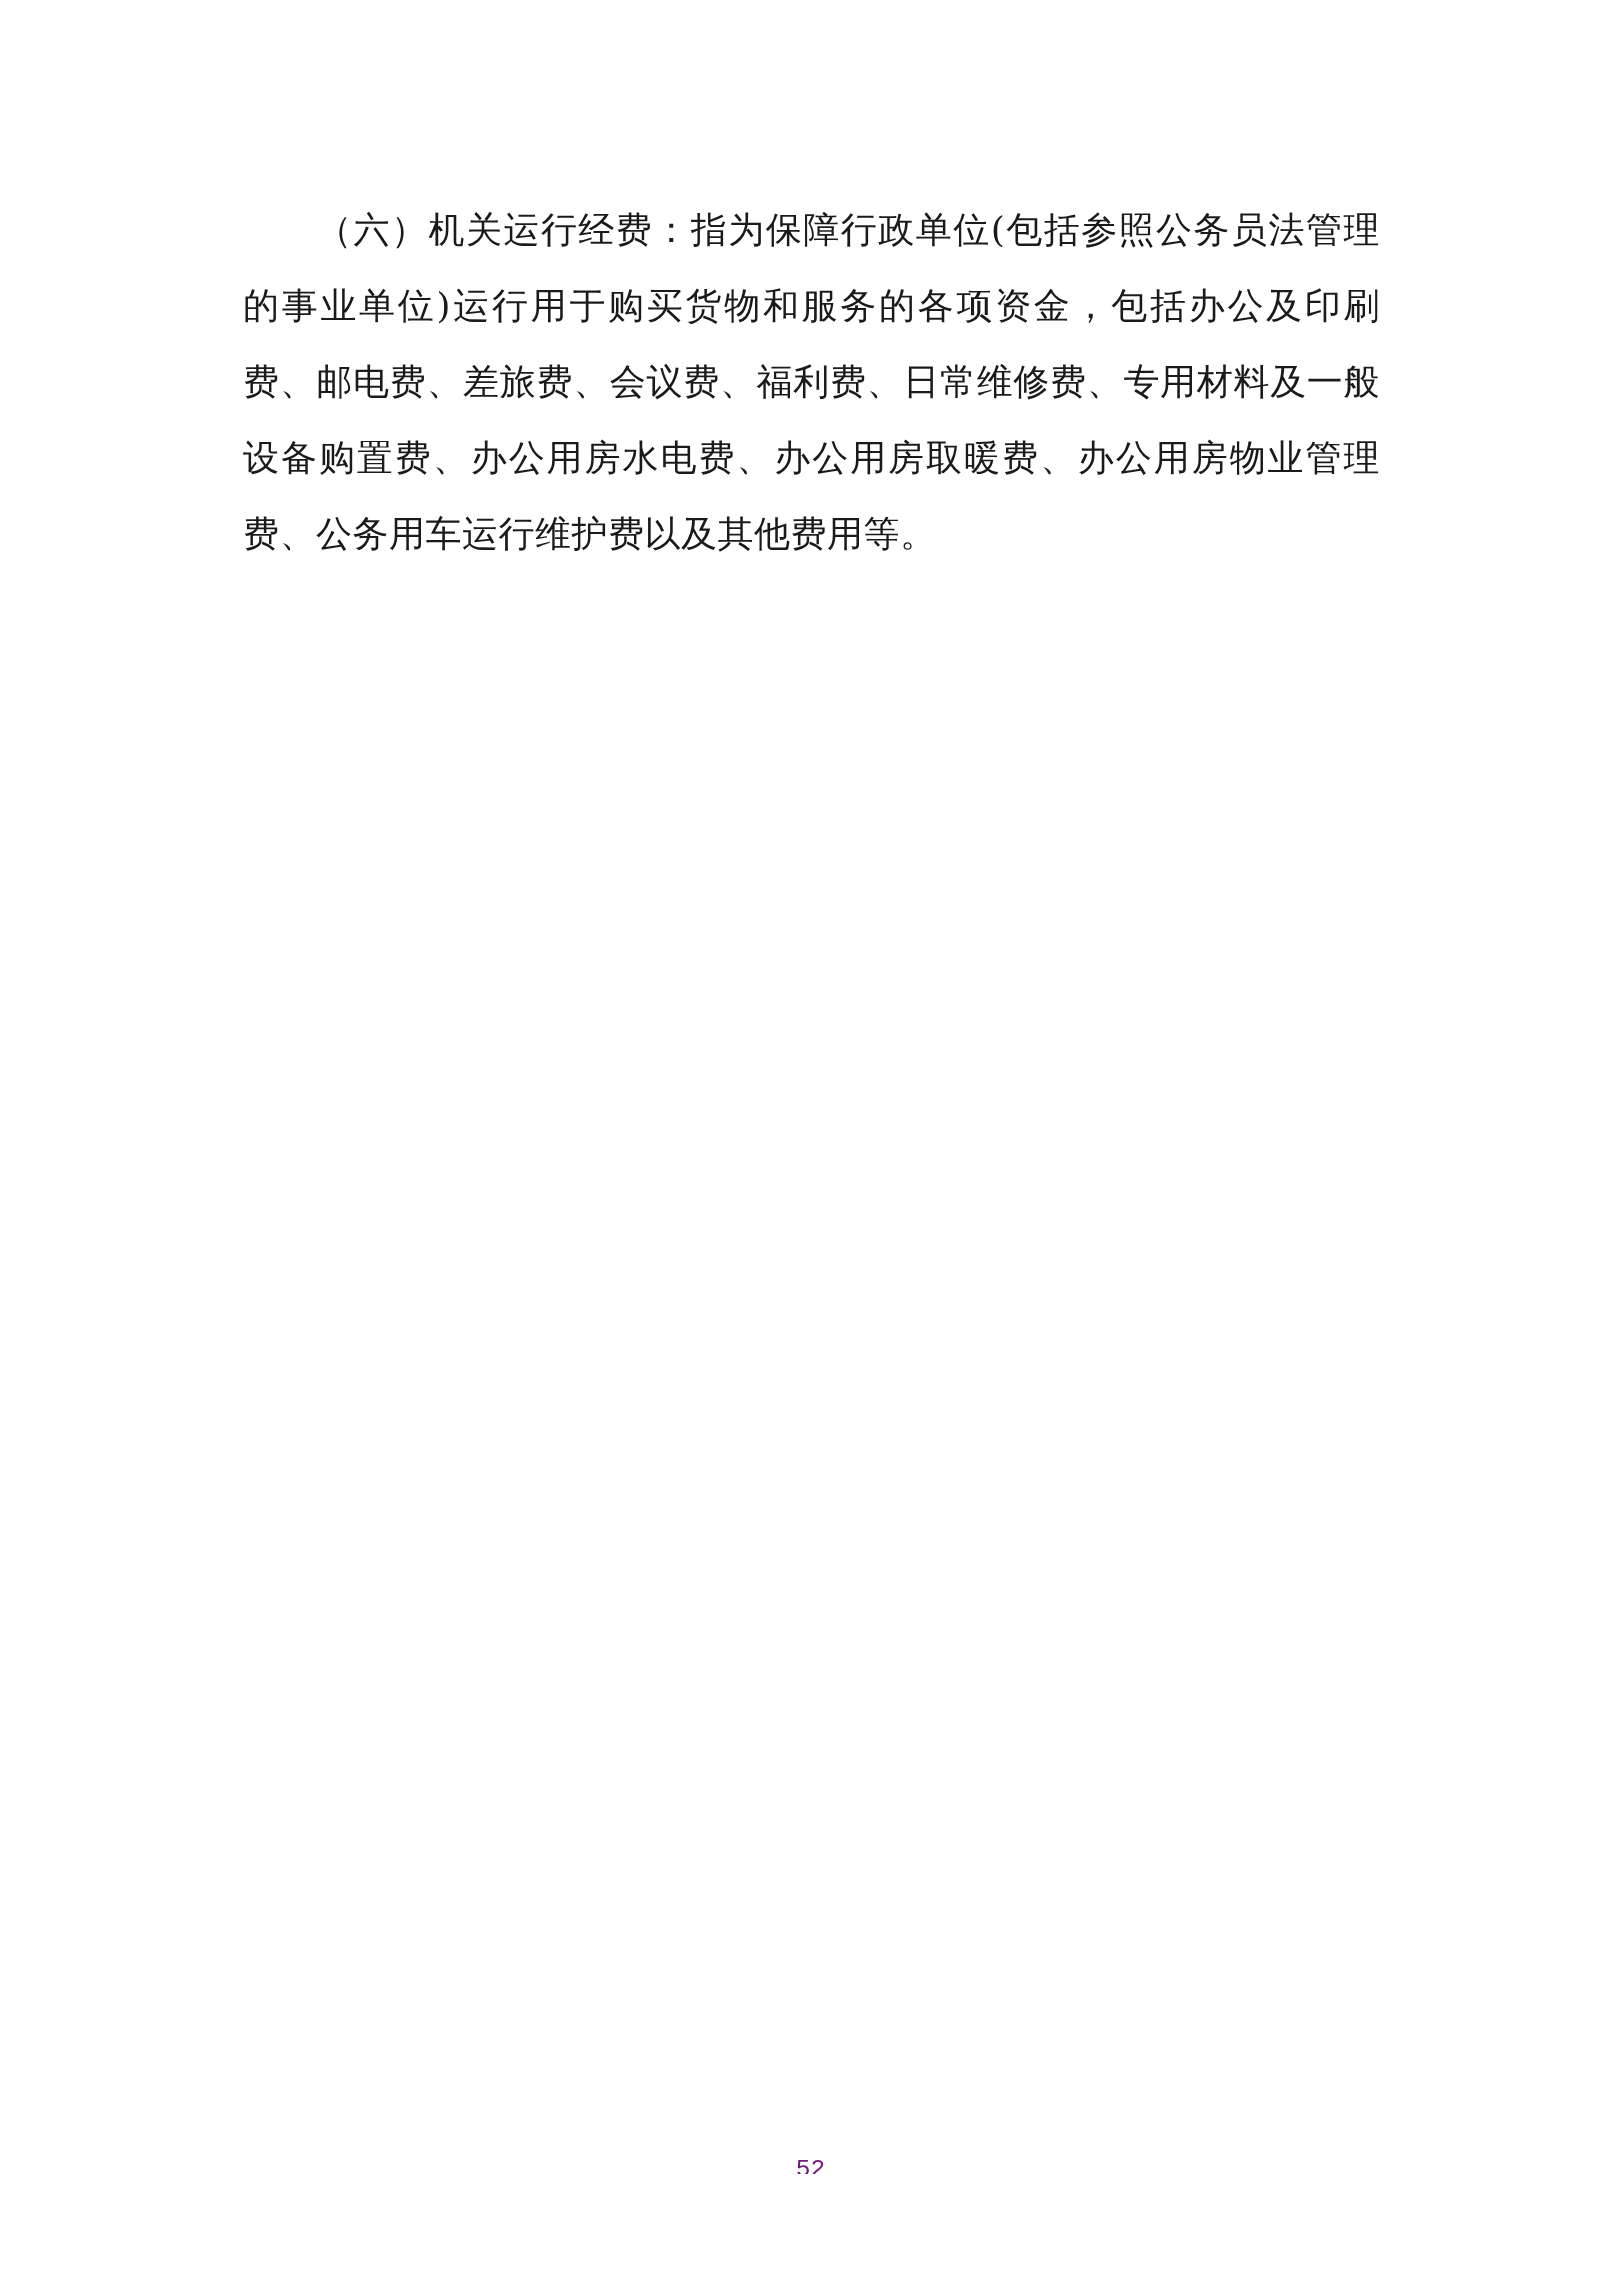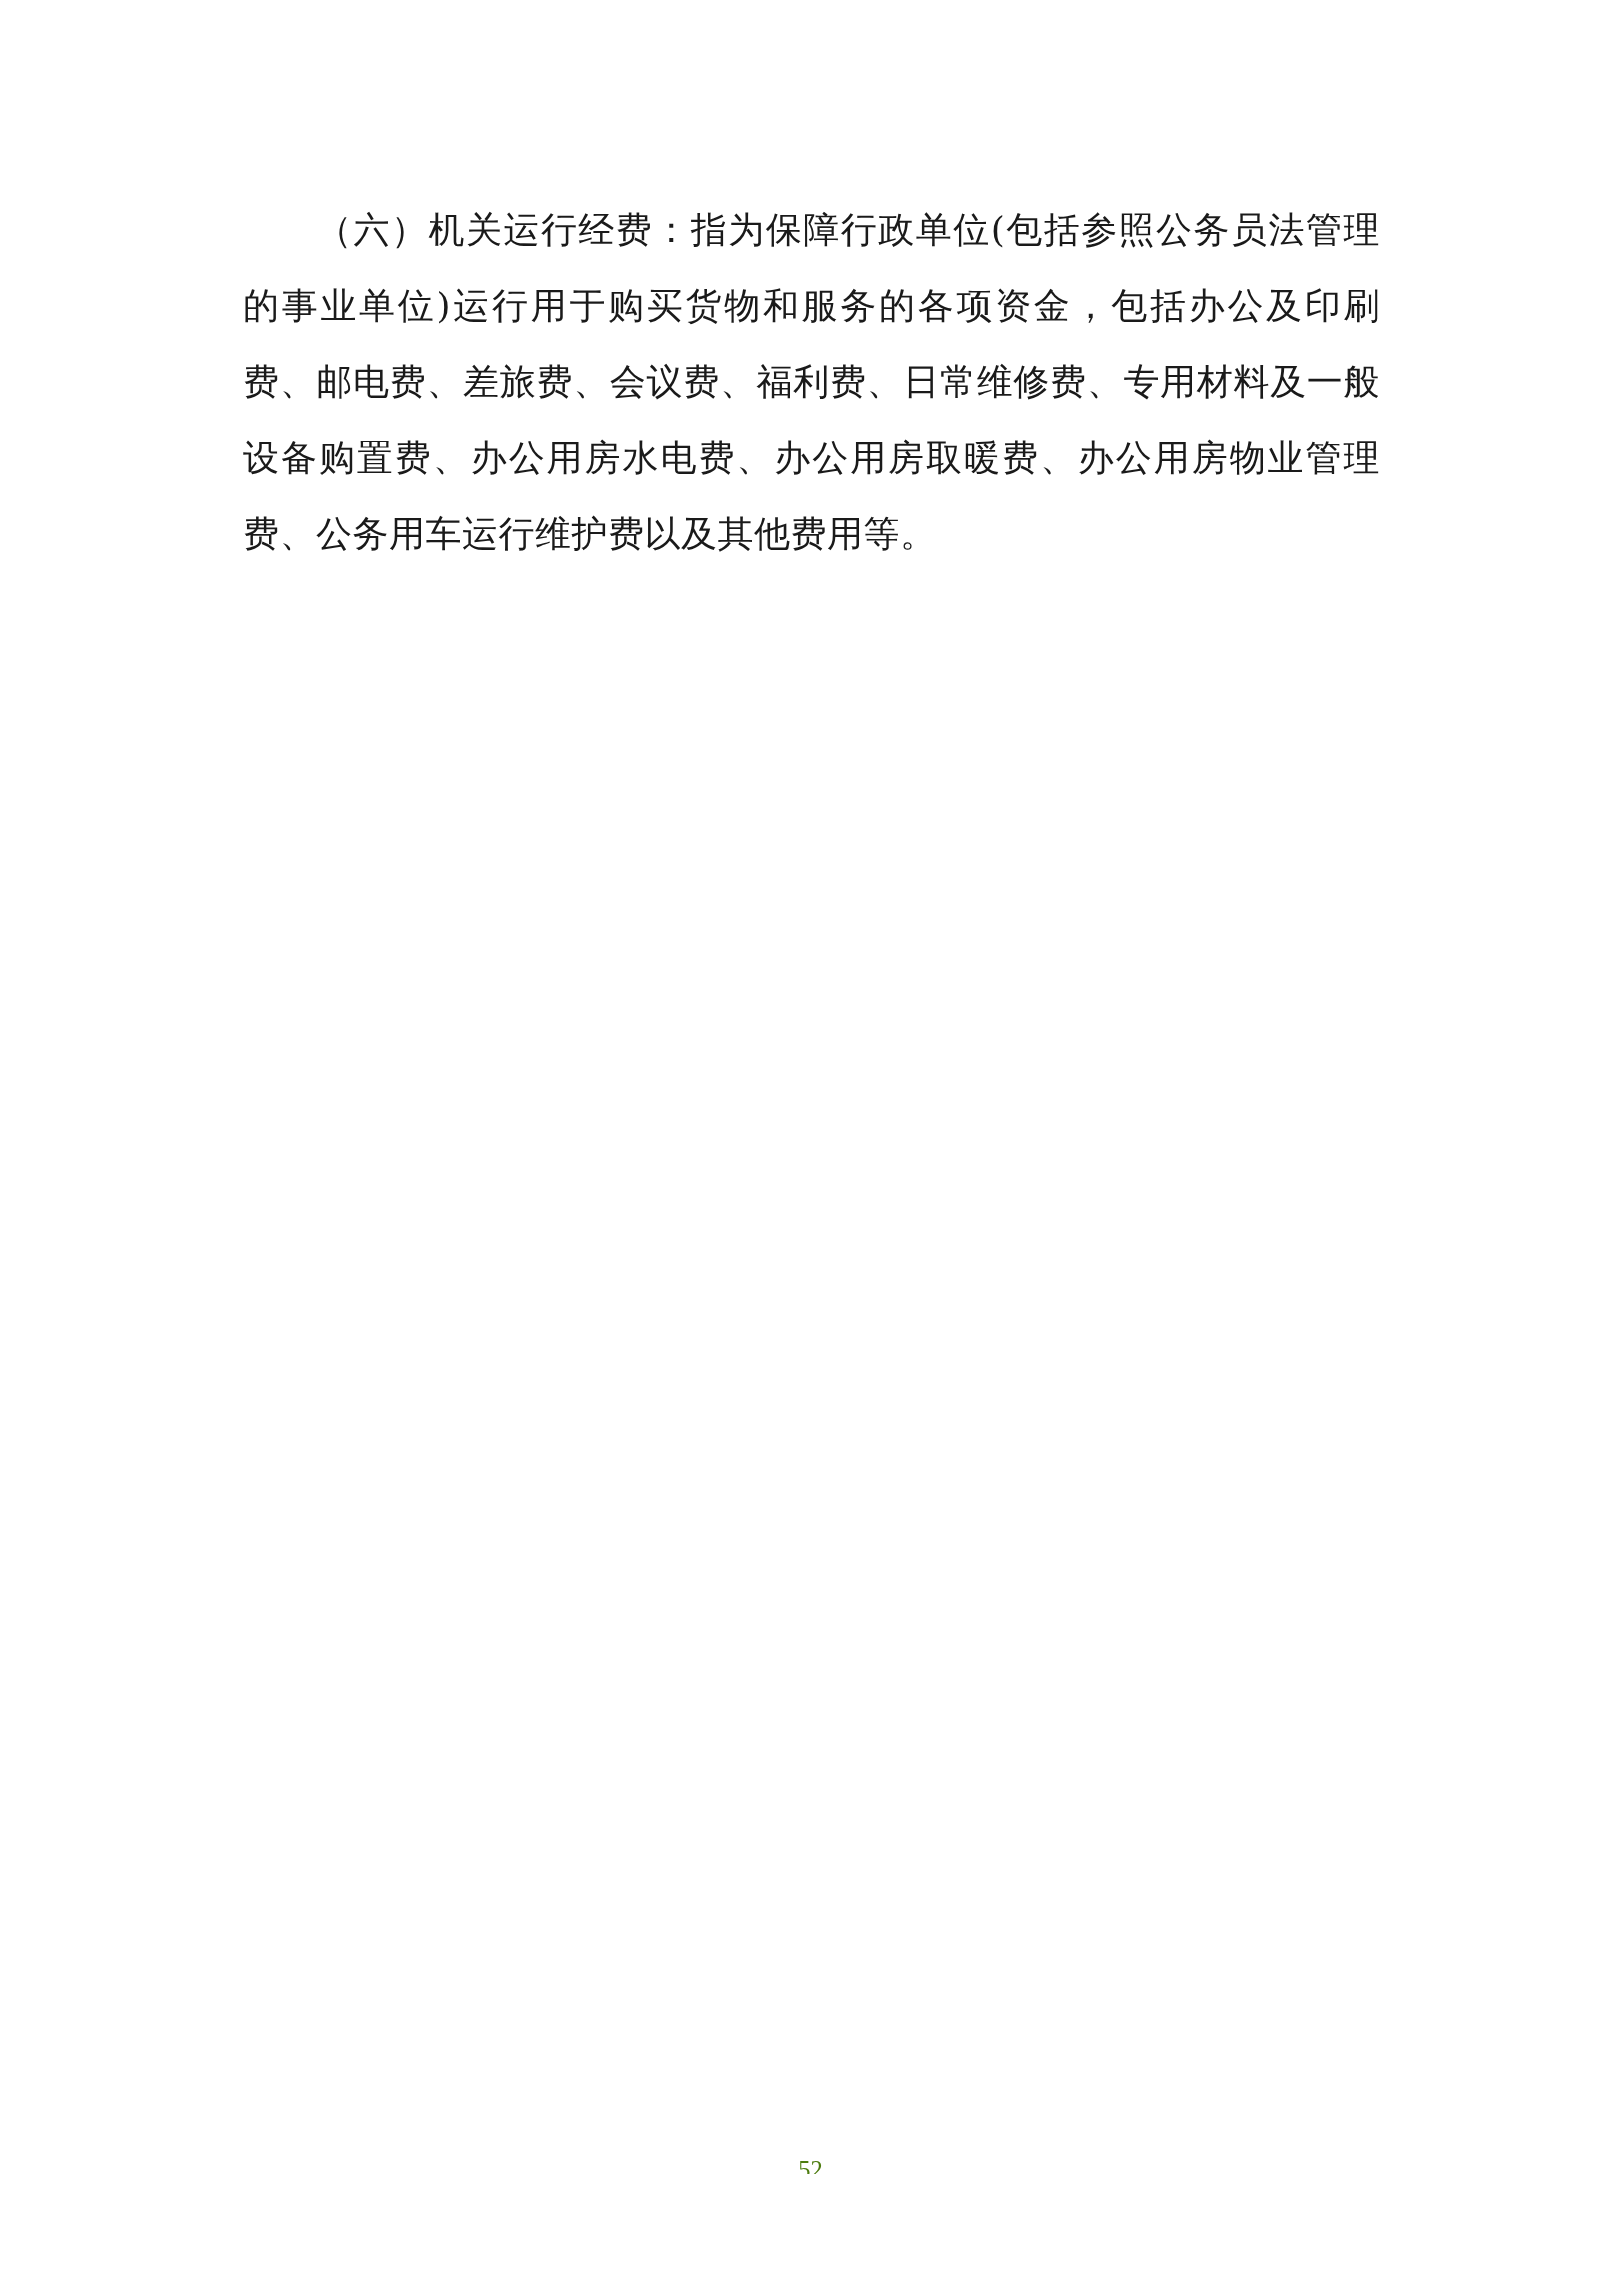--- a/index.html
+++ b/index.html
@@ -38,22 +38,22 @@
   .para + .para {
     margin-top: 76px;
   }
   .page-number {
     position: absolute;
     left: 0;
     right: 0;
     top: 2156px;
     text-align: center;
     font-size: 24.5px;
-    font-family: Liberation Serif, serif;
-    color: #4d7c0f;
+    font-family: Liberation Mono, monospace;
+    color: #701a75;
   }
 </style>
 </head>
 <body>
 
 <div class="page">
 
   <div class="content">
     <p class="para">（六）机关运行经费：指为保障行政单位(包括参照公务员法管理的事业单位)运行用于购买货物和服务的各项资金，包括办公及印刷费、邮电费、差旅费、会议费、福利费、日常维修费、专用材料及一般设备购置费、办公用房水电费、办公用房取暖费、办公用房物业管理费、公务用车运行维护费以及其他费用等。</p>
   </div>

